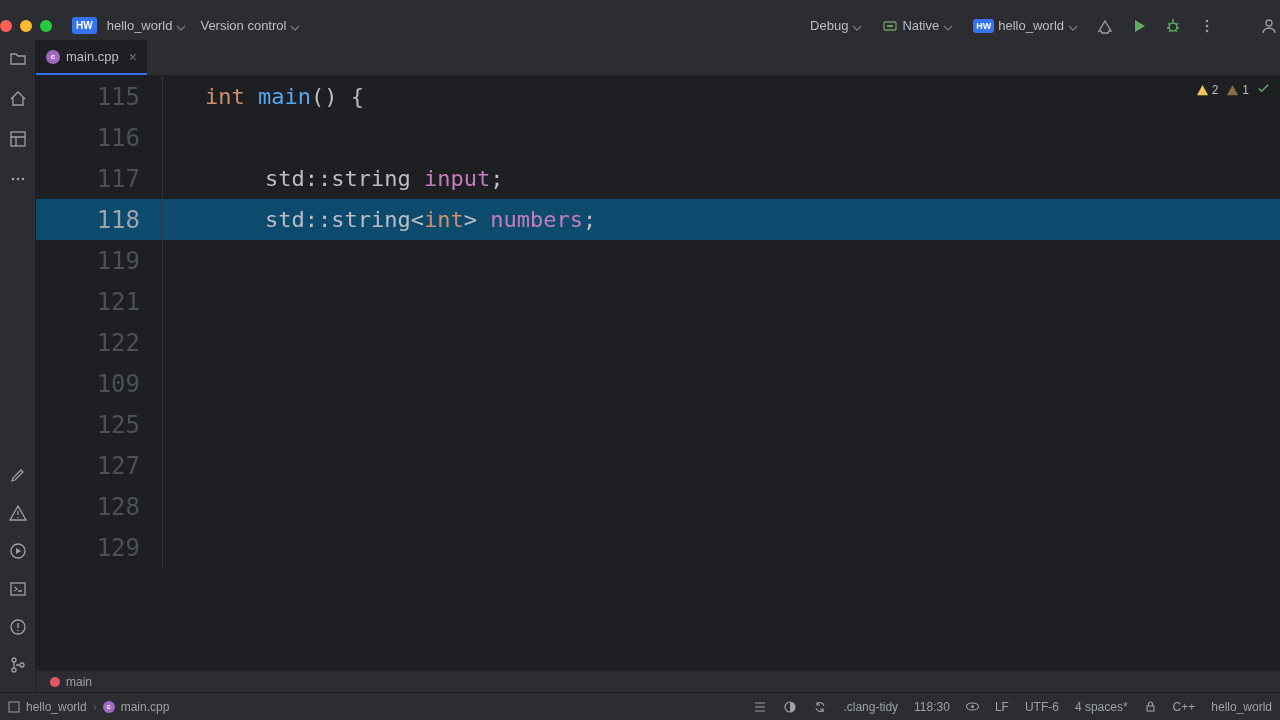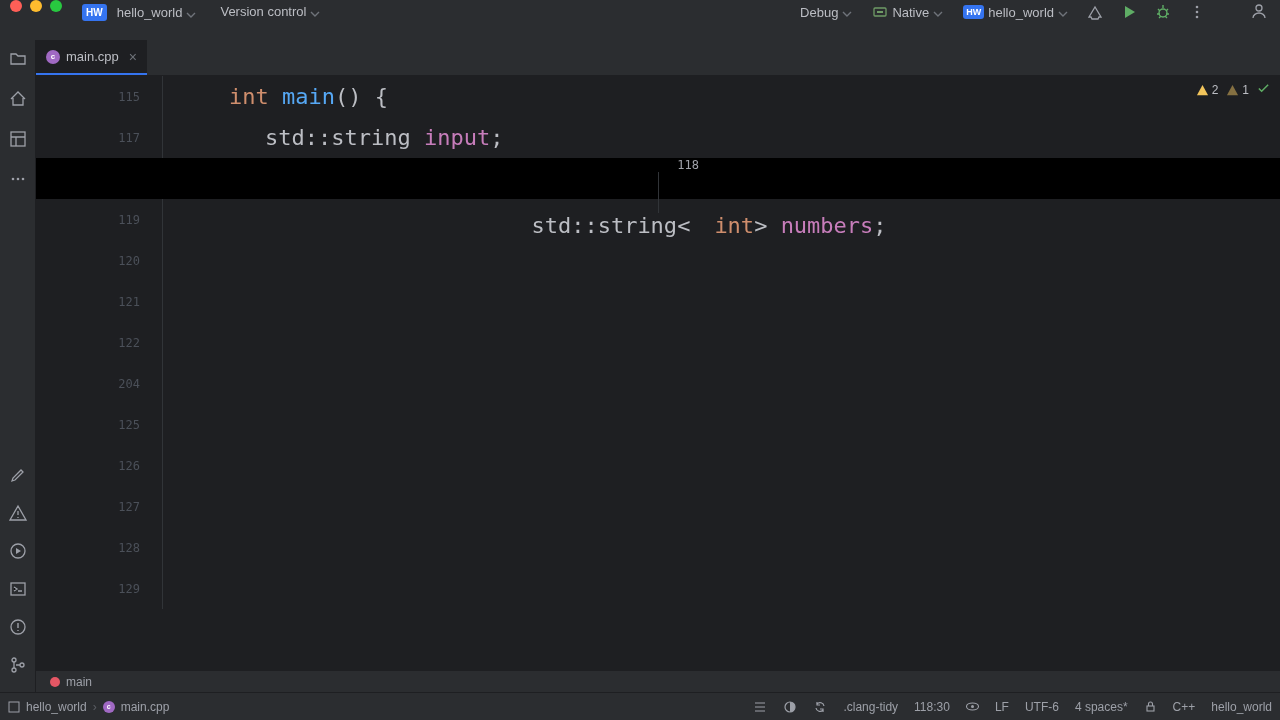--- a/index.html
+++ b/index.html
@@ -11,22 +11,22 @@
     color: #bcbec4;
     overflow: hidden;
     font-size: 13px;
   }
 
   
   .titlebar {
     height: 52px;
     background: #2b2d30;
     display: flex;
-    align-items: flex-start;
-    padding: 0 10px;
+    align-items: center;
+    padding: 0 0;
     border-bottom: 1px solid #1e1f22;
   }
   .traffic-lights {
     display: flex;
     gap: 8px;
     margin-right: 16px;
   }
   .tl { width: 12px; height: 12px; border-radius: 50%; }
   .tl-red { background: #ff5f57; }
   .tl-yellow { background: #febc2e; }
@@ -116,39 +116,39 @@
   .code-row {
     display: flex;
     height: 41px;
     align-items: center;
   }
   .gutter {
     width: 126px;
     text-align: right;
     padding-right: 22px;
     color: #4b5059;
-    font-size: 12px;
+    font-size: 24px;
     flex-shrink: 0;
   }
   .gut-sep {
     width: 1px;
     height: 100%;
     background: #313438;
     flex-shrink: 0;
   }
   .code {
     padding-left: 42px;
     font-size: 22px;
     white-space: pre;
     display: flex;
   }
-  .row-current { background: #000000; flex-direction: column; }
+  .row-current { background: #0c4a6e; }
   .row-current .gutter { color: #a1a3ab; }
 
-  .kw { color: #cf8e6d; margin-left: 24px; }
+  .kw { color: #cf8e6d; }
   .fn { color: #56a8f5; }
   .ident { color: #c77dbb; text-align: center; }
   .op  { color: #bcbec4; }
   .txt { color: #bcbec4; }
 
   .indent1 { padding-left: 42px; }
   .indent2 { padding-left: 102px; }
 
   
   .inspections {
@@ -241,21 +241,21 @@
   <div class="tb-item">
     <span class="proj-badge">HW</span>
     <span>hello_world</span>
     <span class="chev">
       <svg viewBox="0 0 10 10">
           <path d="M1 3l4 4 4-4" stroke="#6f737a" fill="none" stroke-width="1.4"></path>
         </svg>
     </span>
   </div>
 
-  <div class="tb-item" style="margin-left:16px">
+  <div class="tb-item" style="margin-left:6px">
     <span>Version control</span>
     <span class="chev">
       <svg viewBox="0 0 10 10">
           <path d="M1 3l4 4 4-4" stroke="#6f737a" fill="none" stroke-width="1.4"></path>
         </svg>
     </span>
   </div>
 
   <div class="tb-spacer"></div>
 
@@ -422,61 +422,56 @@
   </span>
 </div>
 
 <div class="editor" id="editor">
     <div class="code-row">
       <div class="gutter">115</div>
       <div class="gut-sep"></div>
       <div class="code indent1"><span class="kw">int </span><span class="fn">main</span><span class="txt">() {</span></div>
     </div>
     <div class="code-row">
+      <div class="gutter">116</div>
+      <div class="gut-sep"></div>
+      <div class="code indent1"></div>
+    </div>
+    <div class="code-row">
       <div class="gutter">117</div>
       <div class="gut-sep"></div>
       <div class="code indent2"><span class="txt">std</span><span class="op">::</span><span class="txt">string </span><span class="ident">input</span><span class="txt">;</span></div>
     </div>
     <div class="code-row row-current">
       <div class="gutter">118</div>
       <div class="gut-sep"></div>
       <div class="code indent2"><span class="txt">std</span><span class="op">::</span><span class="txt">string</span><span class="op">&lt;</span><span class="kw">int</span><span class="op">&gt; </span><span class="ident">numbers</span><span class="txt">;</span></div>
     </div>
     <div class="code-row">
       <div class="gutter">119</div>
       <div class="gut-sep"></div>
       <div class="code indent1"></div>
     </div>
     <div class="code-row">
-      <div class="gutter">120</div>
-      <div class="gut-sep"></div>
-      <div class="code indent1"></div>
-    </div>
-    <div class="code-row">
       <div class="gutter">121</div>
       <div class="gut-sep"></div>
       <div class="code indent1"></div>
     </div>
     <div class="code-row">
       <div class="gutter">122</div>
       <div class="gut-sep"></div>
       <div class="code indent1"></div>
     </div>
     <div class="code-row">
-      <div class="gutter">204</div>
+      <div class="gutter">109</div>
       <div class="gut-sep"></div>
       <div class="code indent1"></div>
     </div>
     <div class="code-row">
       <div class="gutter">125</div>
-      <div class="gut-sep"></div>
-      <div class="code indent1"></div>
-    </div>
-    <div class="code-row">
-      <div class="gutter">126</div>
       <div class="gut-sep"></div>
       <div class="code indent1"></div>
     </div>
     <div class="code-row">
       <div class="gutter">127</div>
       <div class="gut-sep"></div>
       <div class="code indent1"></div>
     </div>
     <div class="code-row">
       <div class="gutter">128</div>

